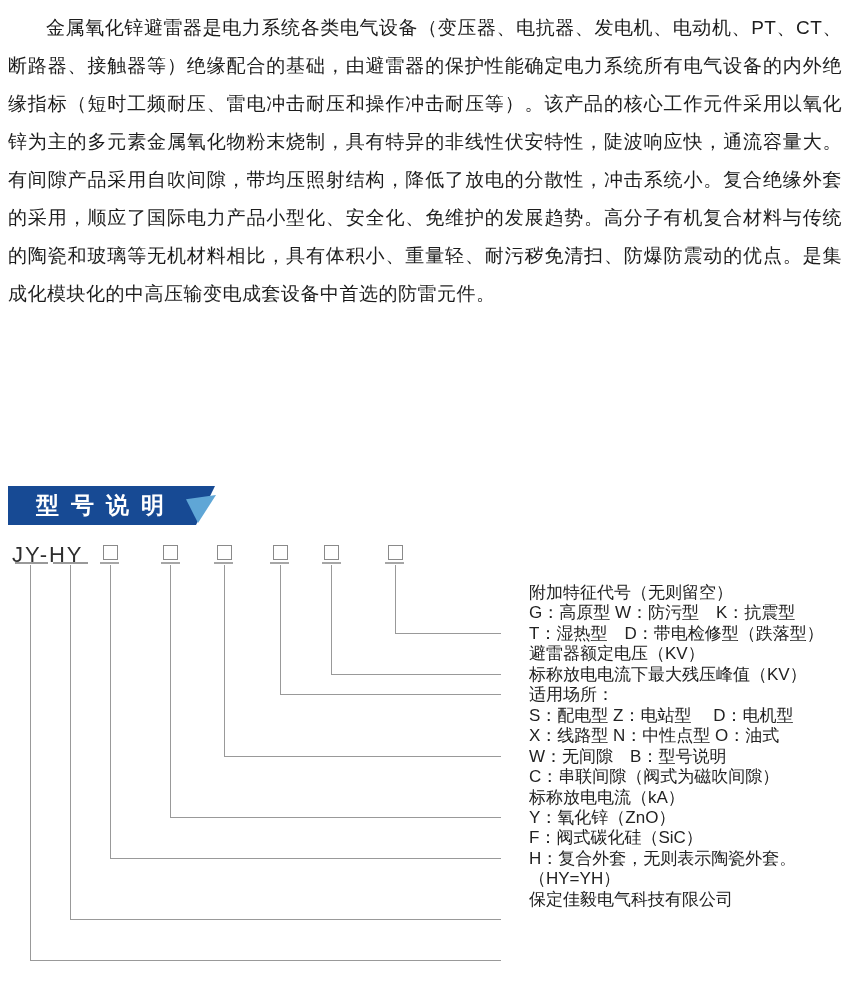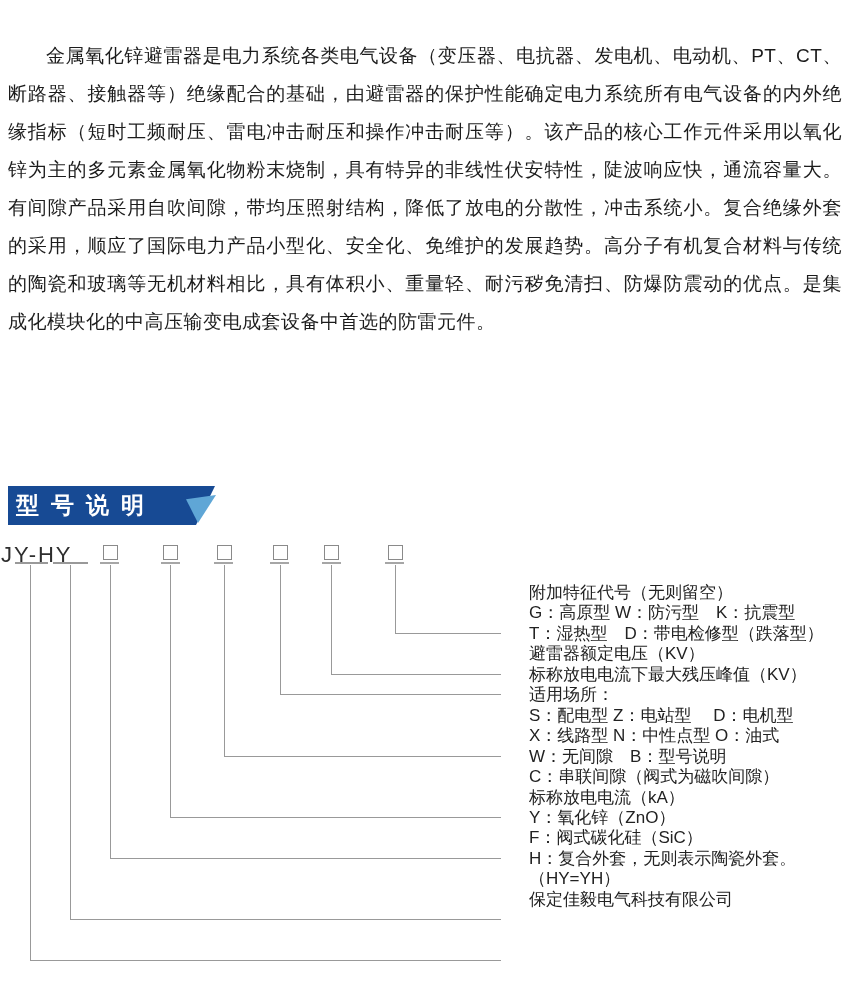--- a/index.html
+++ b/index.html
@@ -10,59 +10,58 @@
     height: 983px;
     background: #ffffff;
     overflow: hidden;
     font-family: "Liberation Sans", "DejaVu Sans", sans-serif;
   }
   
   .intro {
     position: absolute;
     left: 8px; top: 9px;
     width: 834px;
-    margin-top: 28px;
   }
   .intro p {
     font-size: 19px;
     line-height: 38px;
     color: #1c1c1c;
     text-align: justify;
     text-indent: 2em;
     letter-spacing: 0.5px;
   }
   
   .banner-dark {
     position: absolute;
     left: 8px; top: 486px;
     width: 207px; height: 39px;
     clip-path: polygon(0 0, 100% 0, calc(100% - 19px) 100%, 0 100%);
     z-index: 1;
   }
   .banner-title {
     display: block;
-    padding-left: 8px;
+    padding-left: 28px;
     line-height: 39px;
     font-size: 23px;
     font-weight: bold;
     letter-spacing: 12px;
     color: #ffffff;
     white-space: nowrap;
   }
   .banner-fold {
     position: absolute;
     left: 186px; top: 495px;
     width: 30px; height: 28px;
     clip-path: polygon(0 15%, 100% 0, 40% 100%);
     z-index: 2;
   }
   
   .model-prefix {
     position: absolute;
-    left: 1px; top: 542px;
+    left: 12px; top: 542px;
     font-size: 22px;
     letter-spacing: 2px;
     color: #2e2e2e;
     white-space: nowrap;
   }
   .rule {
     position: absolute;
     height: 2px;
     background: #999999;
   }

